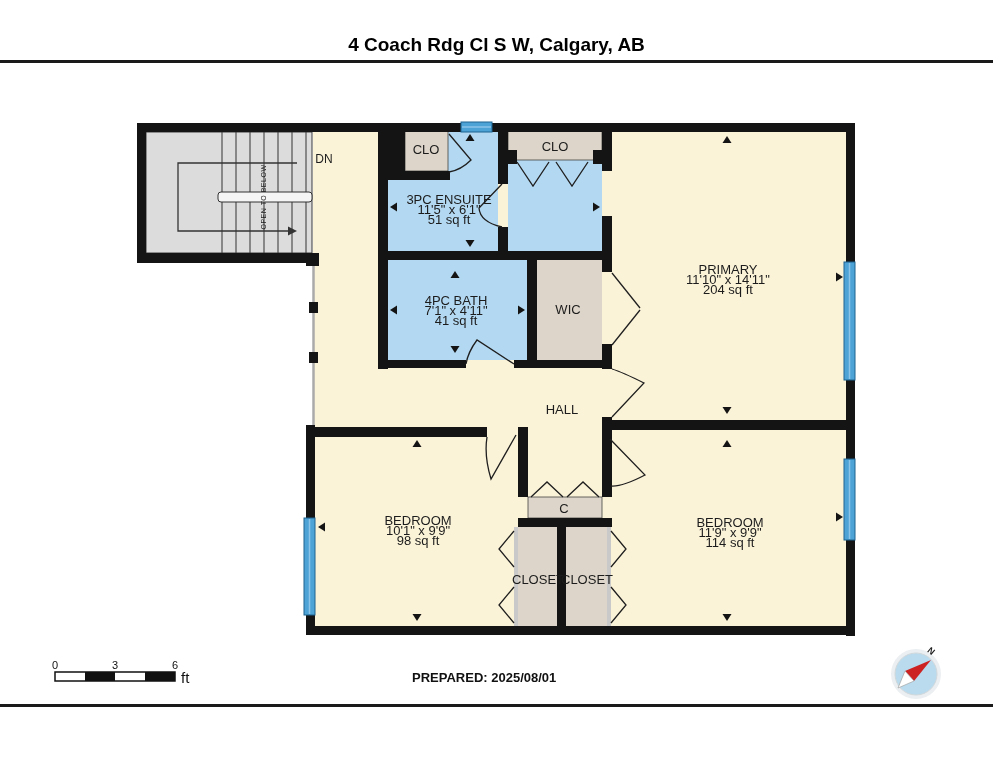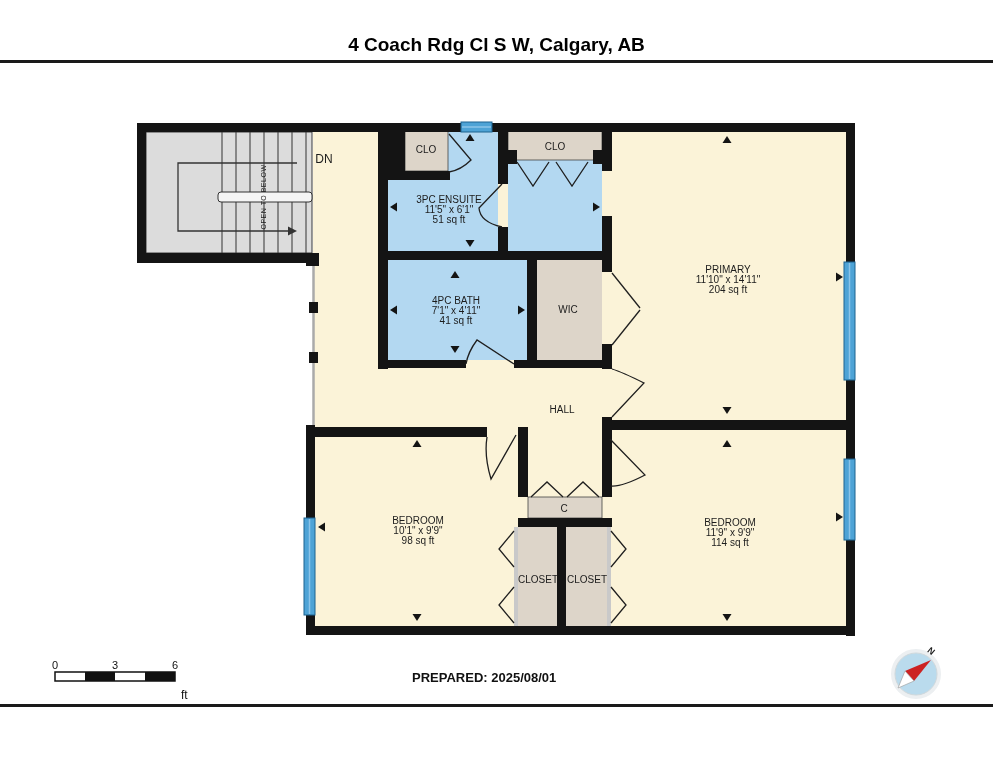--- a/index.html
+++ b/index.html
@@ -4,24 +4,24 @@
 <style>
   html,body{margin:0;padding:0;background:#fff;}
   body{width:993px;height:768px;font-family:"Liberation Sans",sans-serif;}
   .page{position:relative;width:993px;height:768px;background:#fff;overflow:hidden;border-radius:7px;}
   .title{position:absolute;top:34px;left:0;width:100%;text-align:center;font-size:19px;font-weight:bold;color:#000;}
   .title-rule{position:absolute;top:60px;left:0;width:100%;height:3px;background:#1a1a1a;}
   .floor-info{position:absolute;top:68px;left:447px;display:flex;gap:10px;font-size:11px;color:#000;}
   .floor-name{font-weight:bold;line-height:16px;}
   .area-lines div{line-height:16px;}
   .plan-svg{position:absolute;left:0;top:0;width:993px;height:768px;}
-  .lbl{position:absolute;transform:translate(-50%,-50%);text-align:center;color:#1c1c1c;font-size:10px;line-height:10px;white-space:nowrap;}
+  .lbl{position:absolute;transform:translate(-50%,-50%);text-align:center;color:#1c1c1c;font-size:13px;line-height:10px;white-space:nowrap;}
   .lbl.rot{transform:translate(-50%,-50%) rotate(-90deg);letter-spacing:.5px;}
   .scale-num{position:absolute;top:659px;font-size:11px;color:#111;transform:translateX(-50%);}
-  .scale-ft{position:absolute;top:669px;left:181px;font-size:12px;color:#111;margin-top:19px;}
+  .scale-ft{position:absolute;top:669px;left:181px;font-size:15px;color:#111;}
   .prepared{position:absolute;top:670px;left:412px;width:240px;text-align:left;font-weight:bold;font-size:13px;color:#111;}
   .footer-rule{position:absolute;top:704px;left:0;width:100%;height:3px;background:#1a1a1a;}
   .footer-note{position:absolute;top:711px;left:38px;font-size:9.5px;color:#000;}
   .north{position:absolute;left:928px;top:646px;font-size:9px;font-weight:bold;color:#222;transform:rotate(40deg);}
 </style>
 </head>
 <body>
 
 <div class="page">
 

